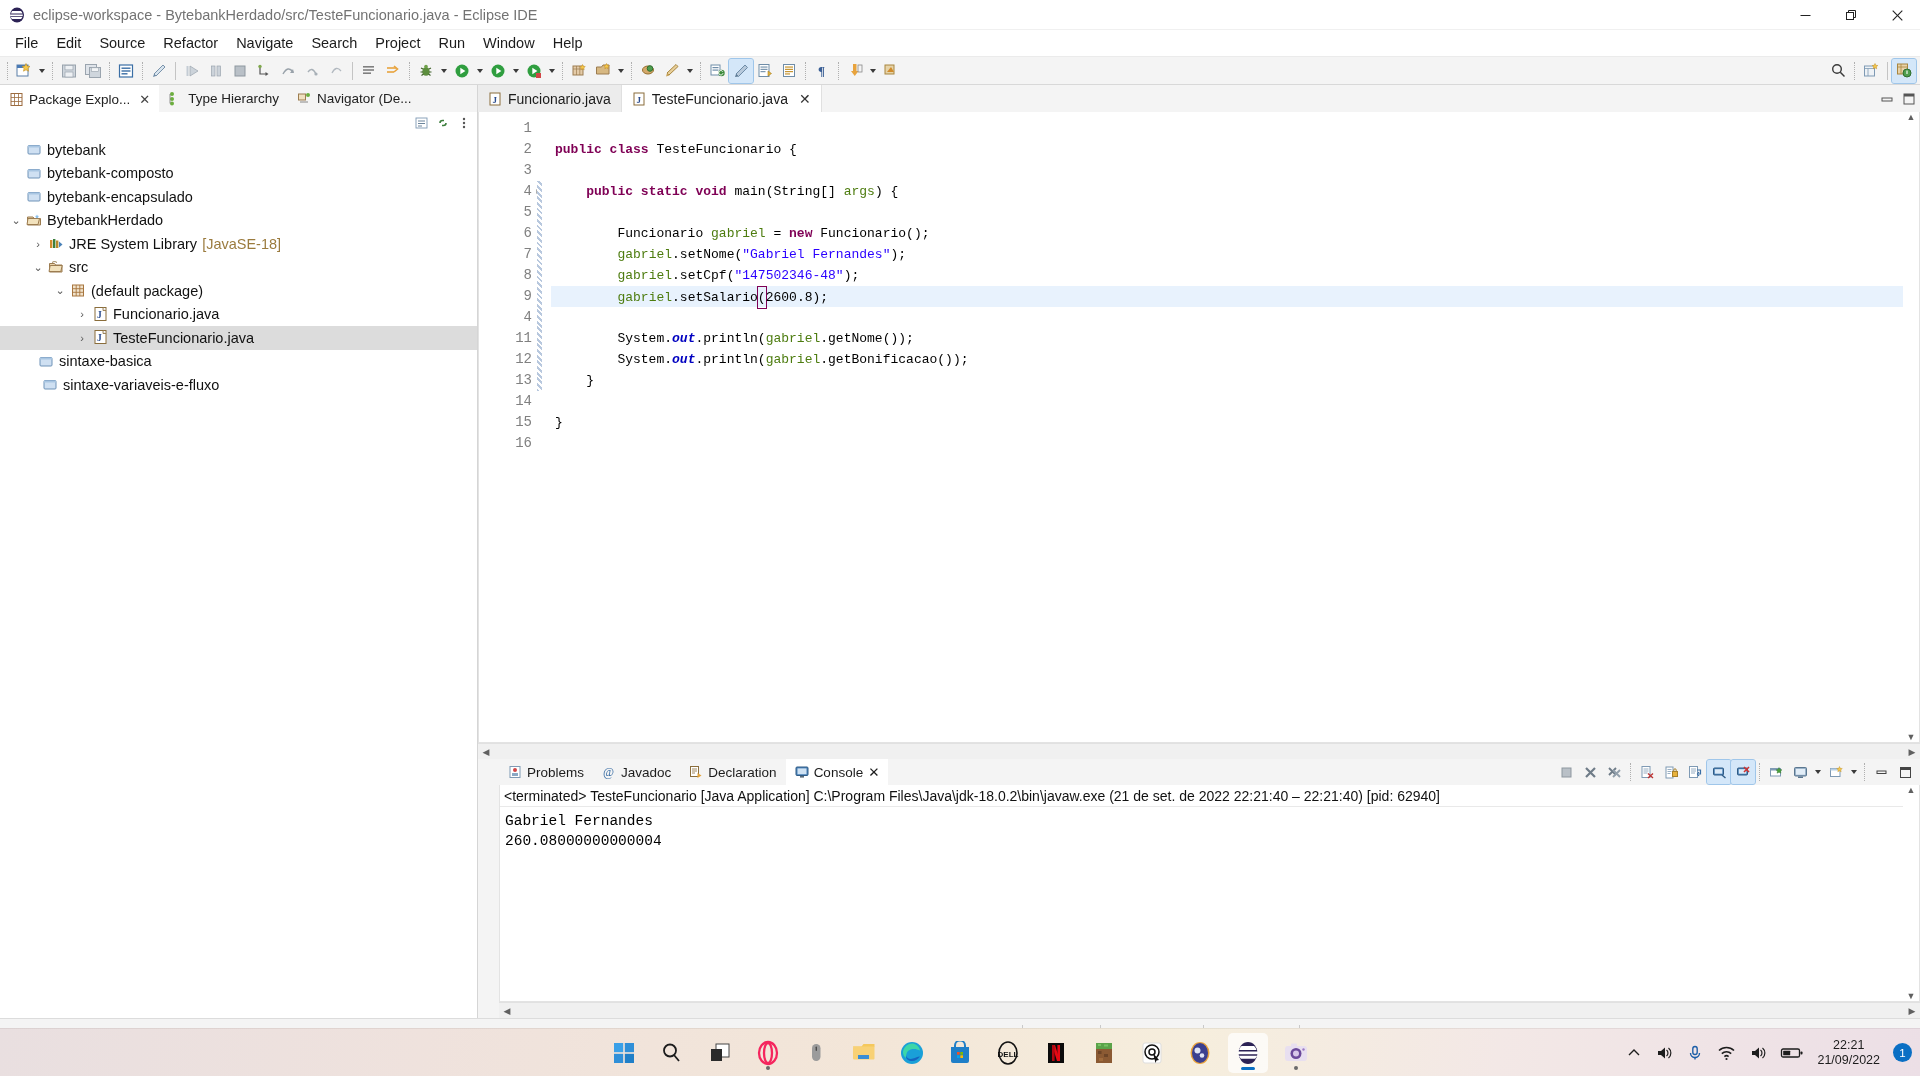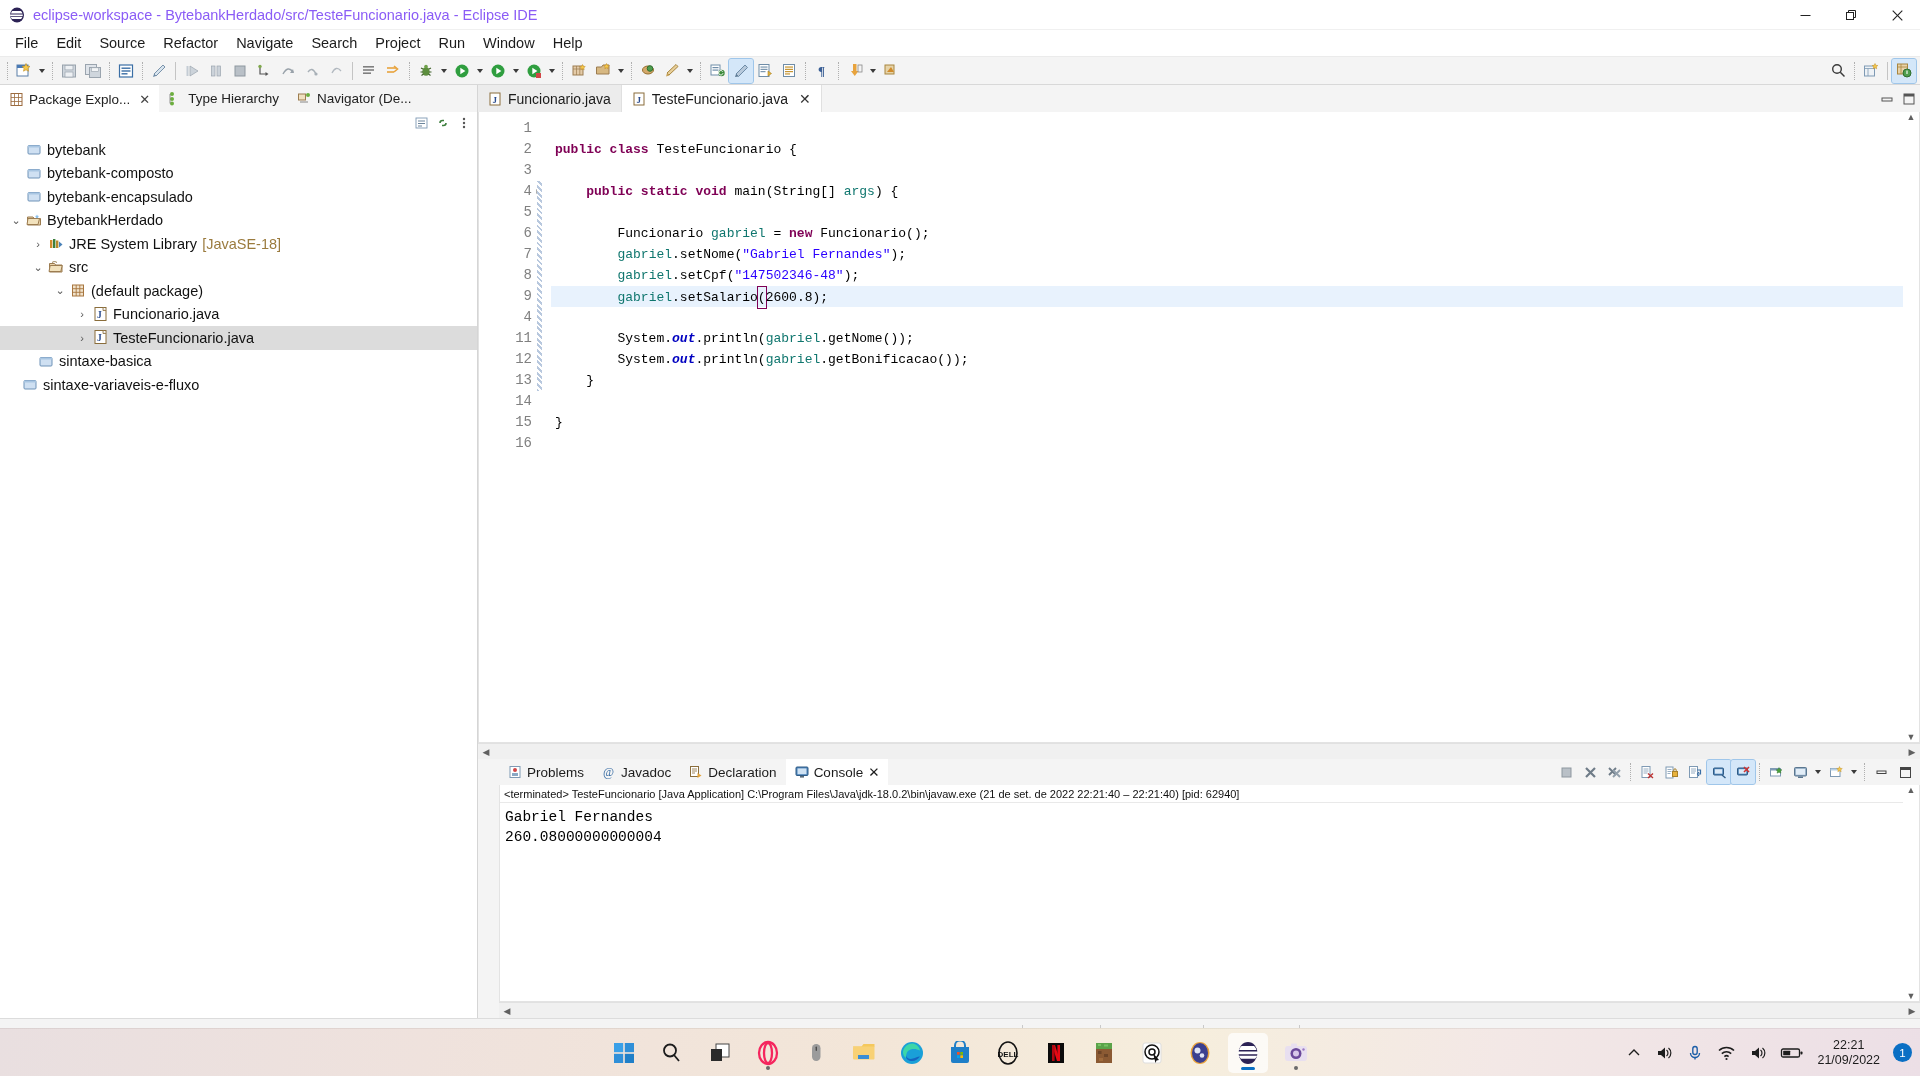--- a/index.html
+++ b/index.html
@@ -12,21 +12,21 @@
   body { position: relative; }
 
   
   #titlebar {
     height: 30px; background: #ffffff;
     display: flex; align-items: center;
     border-bottom: 1px solid #f0f0f0;
     position: relative;
   }
   #titlebar .appicon { margin-left: 9px; margin-right: 8px; display: flex; }
-  #titlebar .title { font-size: 14.5px; color: #8b5cf6; }
+  #titlebar .title { font-size: 14.5px; color: #737373; }
   .winbtns { position: absolute; right: 0; top: 0; height: 30px; display: flex; }
   .winbtn {
     width: 46px; height: 30px; display: flex; align-items: center; justify-content: center;
     font-size: 13px; color: #222;
   }
 
   
   #menubar {
     height: 27px; background: #ffffff;
     display: flex; align-items: center; padding-left: 6px;
@@ -152,21 +152,21 @@
   }
   #codearea {
     flex: 1; position: relative; padding-top: 6px; overflow: hidden;
     font-family: "Liberation Mono", monospace; font-size: 13px;
   }
   .cline { height: 21px; line-height: 21px; padding-left: 4px; white-space: pre; }
   .cline.cur { background: #e8f2fd; }
   .kw  { color: #7f0055; font-weight: bold; }
   .str { color: #2a00ff; }
   .fld { color: #0000c0; font-weight: bold; font-style: italic; }
-  .loc { color: #0f766e; }
+  .loc { color: #4d7c0f; }
   .plain { color: #000000; }
   .caretbox {
     display: inline-block; border: 1px solid #7f0055;
     margin: 0 -1px; padding: 0 0px;
   }
 
   
   .hscroll {
     height: 16px; background: #f0f0f0; display: flex; align-items: center;
     justify-content: space-between; border-top: 1px solid #e1e1e1;
@@ -181,21 +181,21 @@
   #consolestack { flex: 1; display: flex; flex-direction: column; background: #f4f4f4; min-height: 0; padding-left: 21px; }
   .ctabs { height: 26px; background: #f4f4f4; display: flex; position: relative; align-items: stretch; }
   .ctab {
     display: flex; align-items: center; gap: 5px; padding: 0 9px;
     font-size: 13.5px; color: #1c1c1c;
   }
   .ctab.sel { background: #ffffff; }
   .ctabsright { position: absolute; right: 3px; top: 0; height: 26px; display: flex; align-items: center; }
   #consolebody { flex: 1; background: #ffffff; border: 1px solid #e3e3e3; border-top: none; position: relative; overflow: hidden; }
   #consolehead {
-    font-size: 11px; color: #111; padding: 3px 4px 2px 4px;
+    font-size: 14px; color: #111; padding: 3px 4px 2px 4px;
     border-bottom: 1px solid #e9e9e9; white-space: nowrap;
   }
   #consoleout {
     font-family: "Liberation Mono", monospace; font-size: 14.5px;
     color: #000; padding: 4px 5px; line-height: 20px; white-space: pre;
   }
 
   
   #statusbar {
     position: absolute; left: 0; right: 0; bottom: 32px; height: 30px;
@@ -680,21 +680,21 @@
         <div class="trow" style="padding-left: 20px; text-align: right;">
           <span class="arrow"></span>
           <span class="ticon">
             <svg width="17" height="17" viewBox="0 0 17 17">
               <rect x="2" y="4.5" width="12" height="8.5" rx="1" fill="#cfe0f2" stroke="#6f93b8"></rect>
               <rect x="2" y="4.5" width="12" height="2" fill="#a9c6e2"></rect>
             </svg>
           </span>
           <span class="tlabel">sintaxe-basica</span>
         </div>
-        <div class="trow" style="padding-left: 4px;">
+        <div class="trow" style="padding-left: 24px;">
           <span class="arrow"></span>
           <span class="ticon">
             <svg width="17" height="17" viewBox="0 0 17 17">
               <rect x="2" y="4.5" width="12" height="8.5" rx="1" fill="#cfe0f2" stroke="#6f93b8"></rect>
               <rect x="2" y="4.5" width="12" height="2" fill="#a9c6e2"></rect>
             </svg>
           </span>
           <span class="tlabel">sintaxe-variaveis-e-fluxo</span>
         </div>
       </div>

